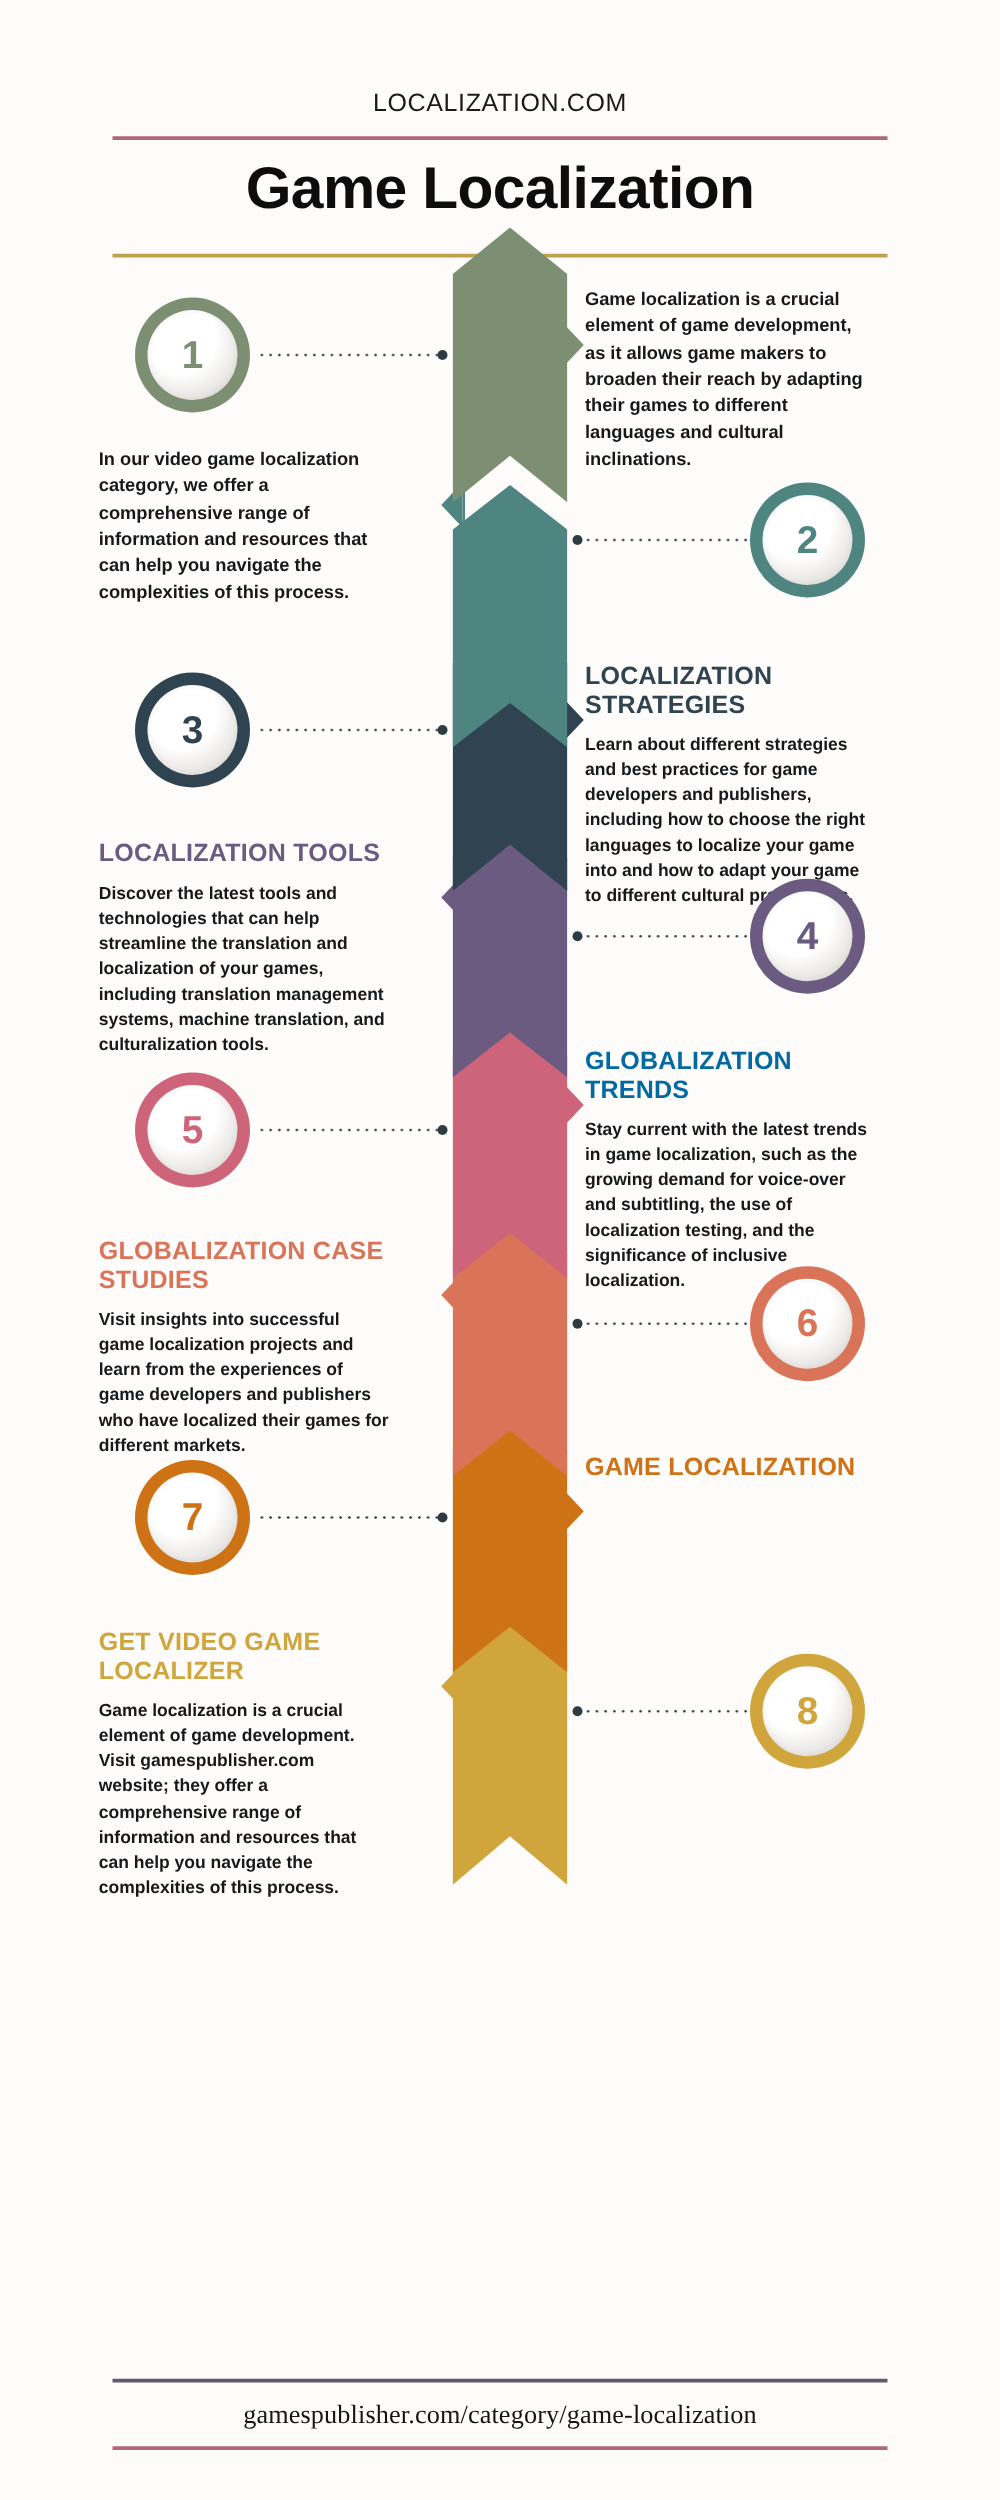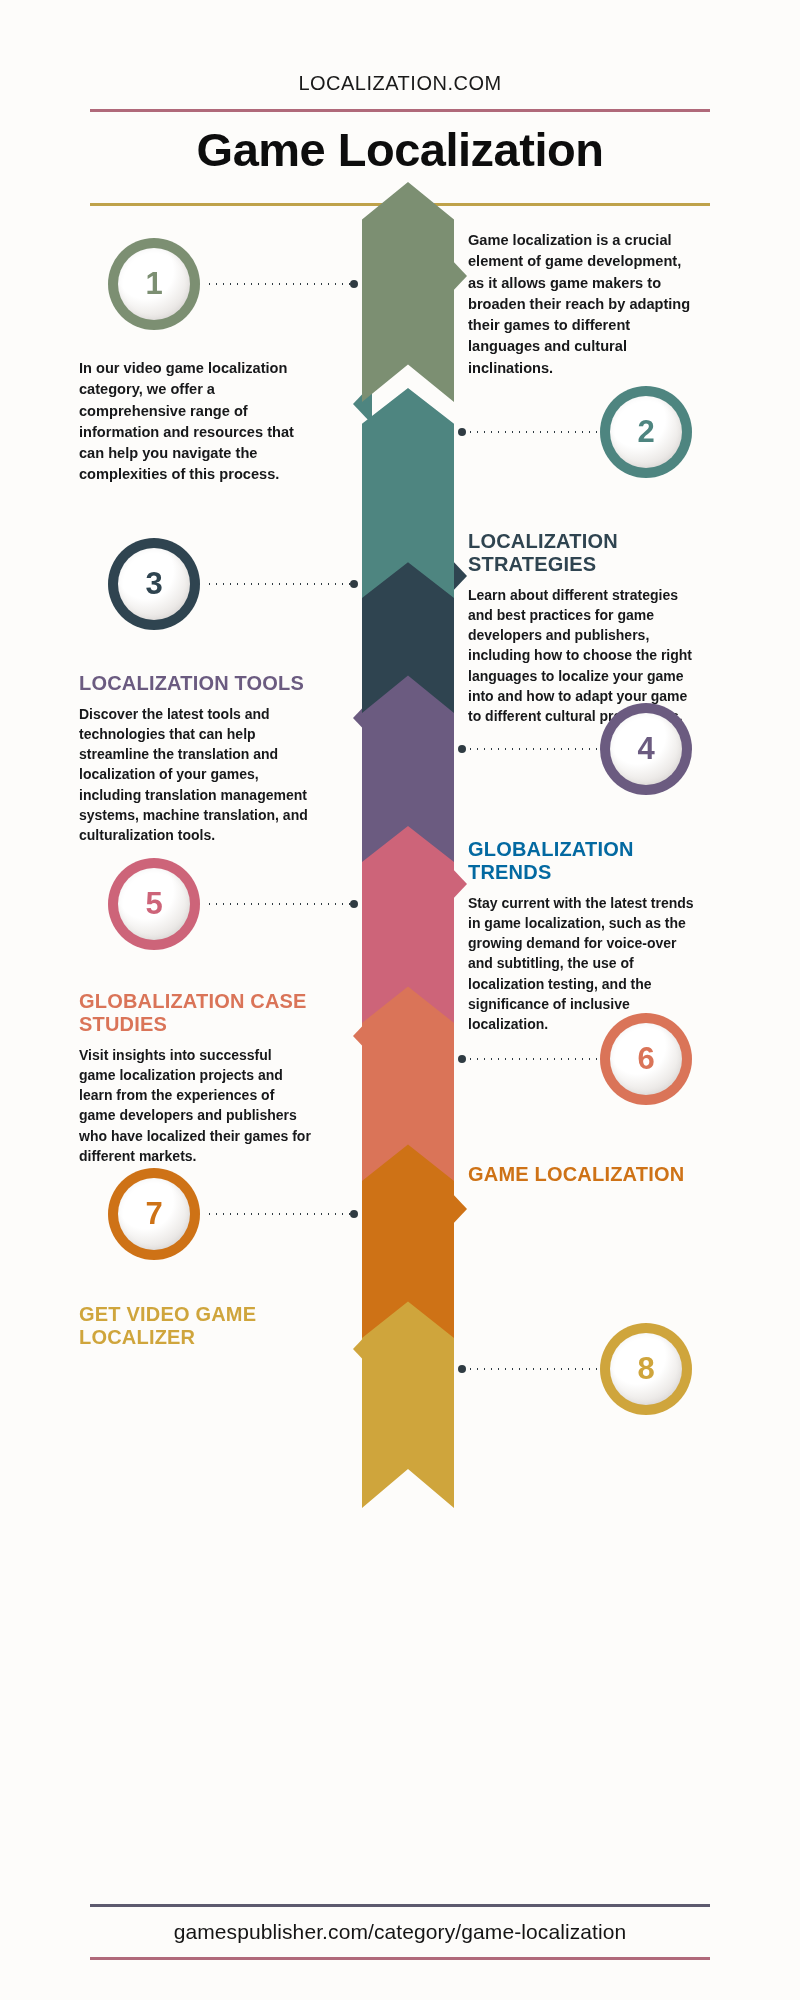--- a/index.html
+++ b/index.html
@@ -175,21 +175,21 @@
     bottom: 40px;
     text-align: center;
   }
   .footer .rule-a { height: 3px; width: 620px; margin: 0 auto; background: #5d5a6e; }
   .footer .rule-b { height: 3px; width: 620px; margin: 0 auto; background: #b0697a; }
   .footer .url {
     font-size: 21px;
     color: #151515;
     padding: 13px 0;
     letter-spacing: 0.1px;
-    font-family: Liberation Sans, sans-serif;
+    font-family: Liberation Serif, serif;
   }
 </style>
 </head>
 <body>
 
 <div class="page">
 
   <div class="header">
     <div class="site-name">LOCALIZATION.COM</div>
     <div class="rule rule-top"></div>
@@ -322,20 +322,21 @@
       </div>
       <div class="connector to-left" style="top: 1130px; left: 460px; width: 138px;">
         <span class="dot"></span>
       </div>
       <div class="marker left" style="top: 1085px; left: 350px;">
         <span class="stem" style="background: rgb(207, 165, 60);"></span>
         <span class="tri" style="border-right: 17px solid rgb(207, 165, 60);"></span>
       </div>
       <div class="txt left" style="top: 1065px;">
         <h3 style="color: rgb(207, 165, 60);">GET VIDEO GAME LOCALIZER</h3>
+        <p>Game localization is a crucial element of game development. Visit gamespublisher.com website; they offer a comprehensive range of information and resources that can help you navigate the complexities of this process.</p>
       </div>
     </div>
 
   <div class="footer">
     <div class="rule-a"></div>
     <div class="url">gamespublisher.com/category/game-localization</div>
     <div class="rule-b"></div>
   </div>
 
 </div>

